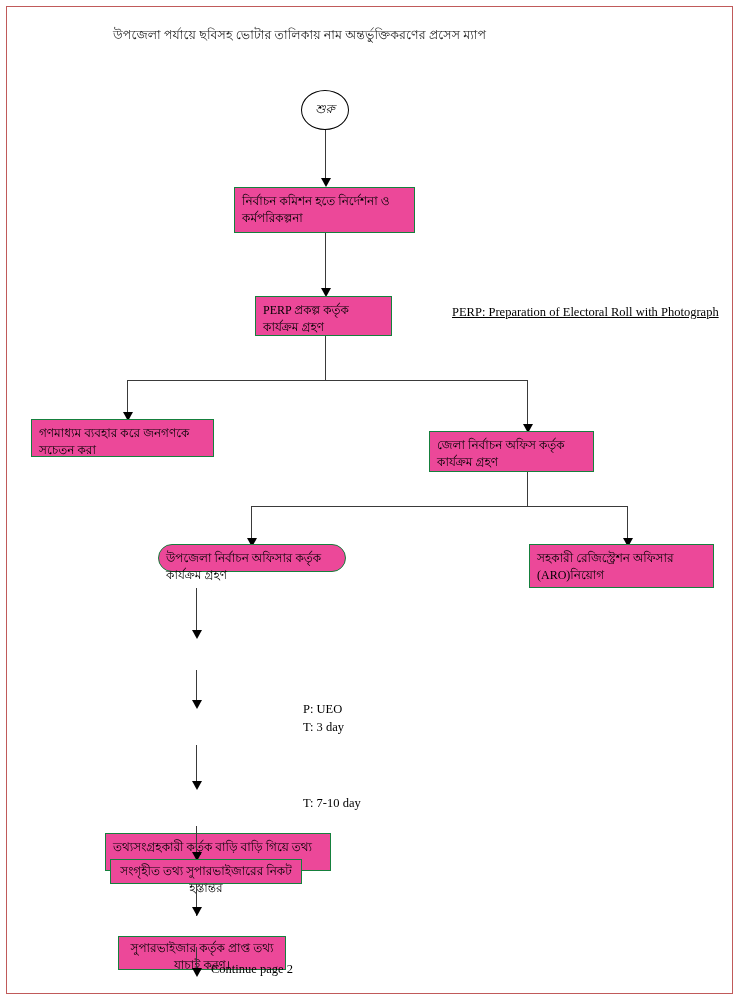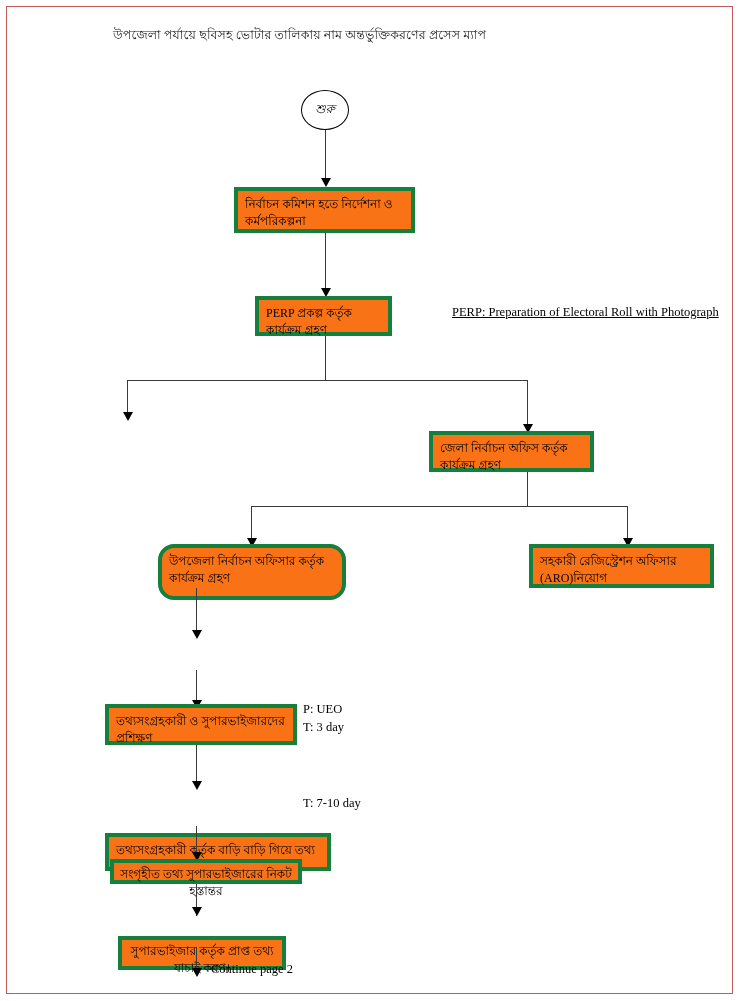--- a/index.html
+++ b/index.html
@@ -33,22 +33,22 @@
     position: absolute;
     left: 113px;
     top: 26px;
     font-size: 12.5px;
     color: #1a1a1a;
     letter-spacing: 0.1px;
     white-space: nowrap;
   }
   .node {
     position: absolute;
-    border: 4px solid #15803d;
-    background: #f97316;
+    border: 1px solid #15803d;
+    background: #ec4899;
     box-sizing: border-box;
     font-size: 12px;
     line-height: 1.45;
     color: #000000;
     padding: 5px 6px 4px 7px;
   }
   .node.center {
     text-align: center;
     padding-left: 4px;
     padding-right: 4px;
@@ -120,50 +120,50 @@
 
   <div class="note" style="left:452px; top:303px;text-decoration:underline;">PERP: Preparation of Electoral Roll with Photograph</div>
 
   <div class="vline" style="left:325px; top:336px; height:45px;"></div>
   <div class="hline" style="left:127px; top:380px; width:400px;"></div>
   <div class="vline" style="left:127px; top:380px; height:36px;"></div>
   <div class="arrowhead" style="left:123px; top:412px;"></div>
   <div class="vline" style="left:527px; top:380px; height:48px;"></div>
   <div class="arrowhead" style="left:523px; top:424px;"></div>
 
+  <div class="node" style="left:31px; top:419px; width:183px; height:38px;">
+    <span>গণমাধ্যম ব্যবহার করে জনগণকে সচেতন করা</span>
+  </div>
 
   <div class="node" style="left:429px; top:431px; width:165px; height:41px;">
     <span>জেলা নির্বাচন অফিস কর্তৃক কার্যক্রম গ্রহণ</span>
   </div>
 
   <div class="vline" style="left:527px; top:472px; height:35px;"></div>
   <div class="hline" style="left:251px; top:506px; width:377px;"></div>
   <div class="vline" style="left:251px; top:506px; height:36px;"></div>
   <div class="arrowhead" style="left:247px; top:538px;"></div>
   <div class="vline" style="left:627px; top:506px; height:36px;"></div>
   <div class="arrowhead" style="left:623px; top:538px;"></div>
 
-  <div class="node" style="left:158px; top:544px; width:188px; height:56px;border-radius:16px;">
+  <div class="node" style="left:158px; top:544px; width:188px; height:28px;border-radius:16px;">
     <span>উপজেলা নির্বাচন অফিসার কর্তৃক কার্যক্রম গ্রহণ</span>
   </div>
 
   <div class="node" style="left:529px; top:544px; width:185px; height:44px;">
     <span>সহকারী রেজিস্ট্রেশন অফিসার (ARO)নিয়োগ</span>
   </div>
 
   <div class="vline" style="left:196px; top:588px; height:46px;"></div>
   <div class="arrowhead" style="left:192px; top:630px;"></div>
 
 
   <div class="vline" style="left:196px; top:670px; height:36px;"></div>
   <div class="arrowhead" style="left:192px; top:700px;"></div>
 
-  <div class="node" style="left:105px; top:704px; width:192px; height:41px;">
-    <span>তথ্যসংগ্রহকারী ও সুপারভাইজারদের প্রশিক্ষণ</span>
-  </div>
 
   <div class="note" style="left:303px; top:700px;">P: UEO
 T: 3 day</div>
 
   <div class="vline" style="left:196px; top:745px; height:42px;"></div>
   <div class="arrowhead" style="left:192px; top:781px;"></div>
 
   <div class="node" style="left:105px; top:833px; width:226px; height:38px;font-family:Liberation Serif, serif;">
     <span>তথ্যসংগ্রহকারী কর্তৃক বাড়ি বাড়ি গিয়ে তথ্য সংগ্রহ করা</span>
   </div>

